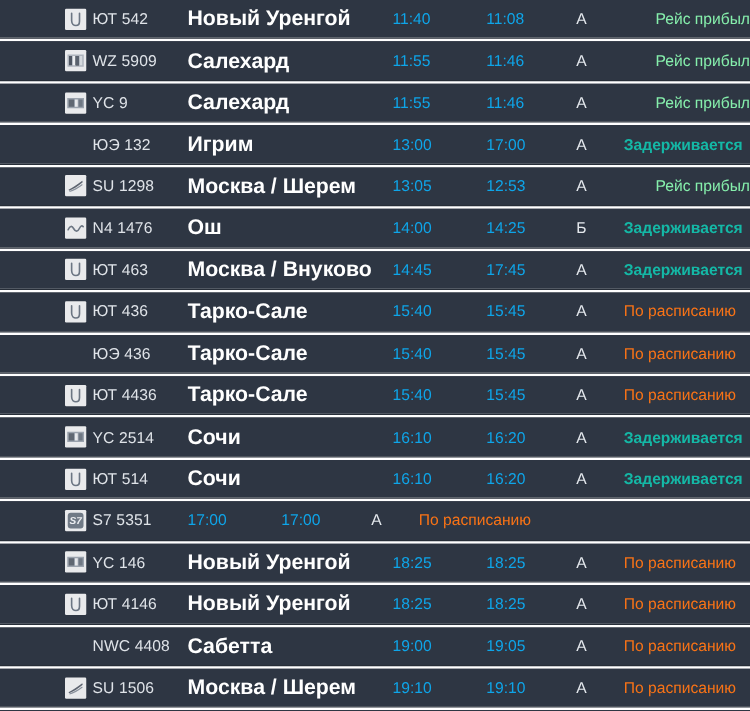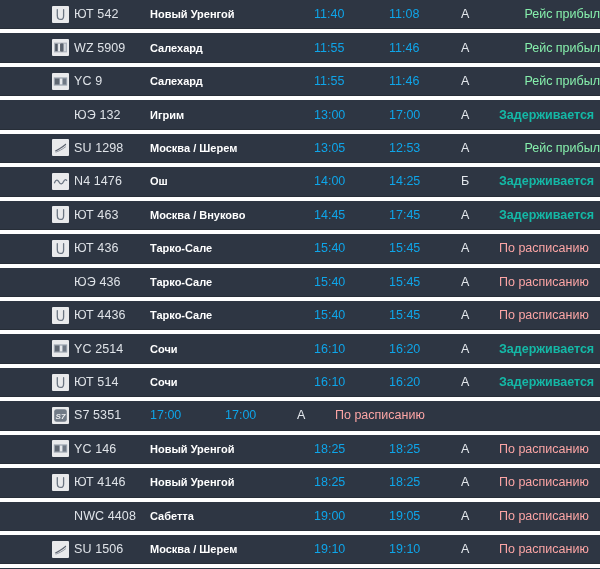--- a/index.html
+++ b/index.html
@@ -25,21 +25,21 @@
     flex-direction: column;
   }
 
   .flight-row {
     height: 33.45px;
     flex: 0 0 33.45px;
     display: flex;
     align-items: center;
     position: relative;
     background: #2e3643;
-    border-bottom: 5px solid #ffffff;
+    border-bottom: 3px solid #ffffff;
   }
 
   .flight-row::after {
     content: "";
     position: absolute;
     left: 0; right: 0; bottom: -1px;
     height: 1px;
     background: #272e38;
     pointer-events: none;
   }
@@ -77,21 +77,21 @@
     font-size: 12.5px;
     font-weight: 400;
     letter-spacing: 0.1px;
     white-space: nowrap;
   }
 
   .col-dest {
     width: 164px;
     flex: 0 0 164px;
     color: #ffffff;
-    font-size: 11px;
+    font-size: 17px;
     font-weight: bold;
     white-space: nowrap;
     overflow: hidden;
     text-overflow: ellipsis;
   }
 
   .col-time {
     width: 64px;
     flex: 0 0 64px;
     color: #0ea5e9;
@@ -114,21 +114,21 @@
   .col-status {
     flex: 1 1 auto;
     font-size: 12.5px;
     color: #e4e8ed;
     white-space: nowrap;
     padding-left: 2px;
   }
 
   .status-delayed { color: #14b8a6; font-weight: bold; }
   .status-arrived { color: #86efac; text-align: right; }
-  .status-scheduled { color: #fca5a5; }
+  .status-scheduled { color: #f97316; }
 </style>
 </head>
 <body>
 
 <div id="board">
     <div class="flight-row">
       <div class="col-logo">
         <div class="logo-box">
           <svg width="15" height="15" viewBox="0 0 15 15">
             <path d="M4.3 2.6 L4.3 8.4 C4.3 11.2 6.1 12.4 7.7 12.4 C9.3 12.4 10.6 11.1 10.6 8.9 L10.6 2.6" fill="none" stroke="#6c7683" stroke-width="1.3" stroke-linecap="round"></path>

